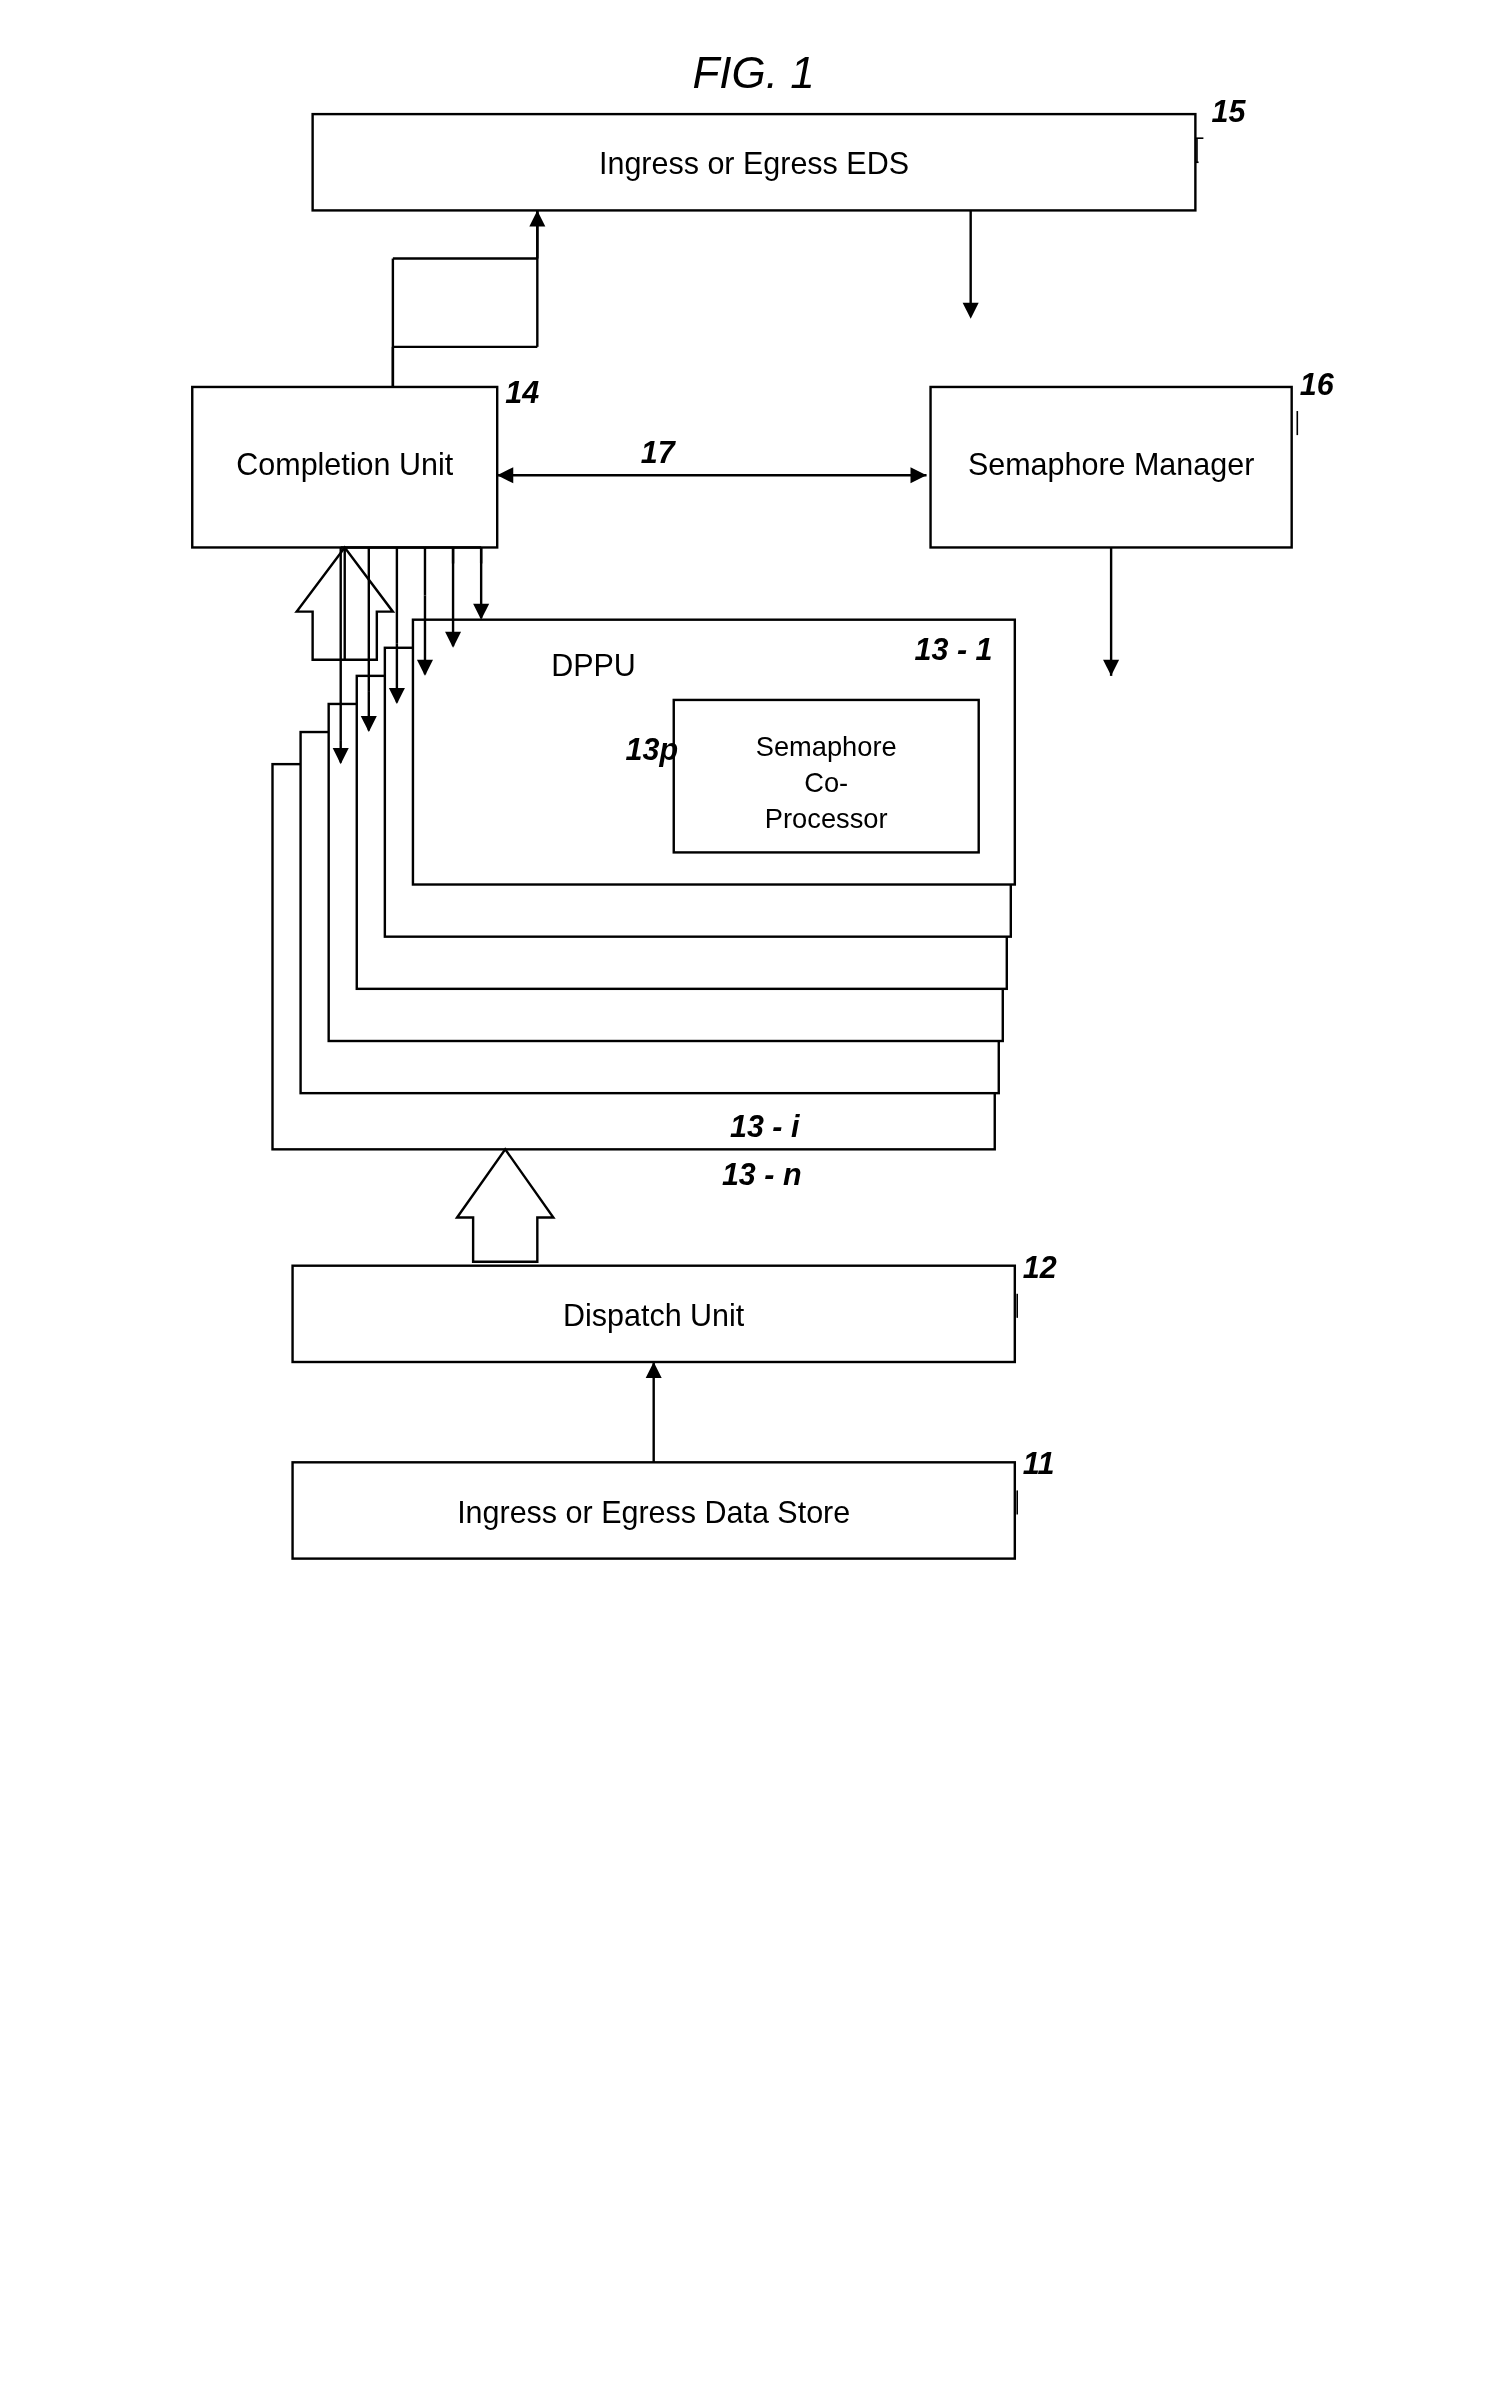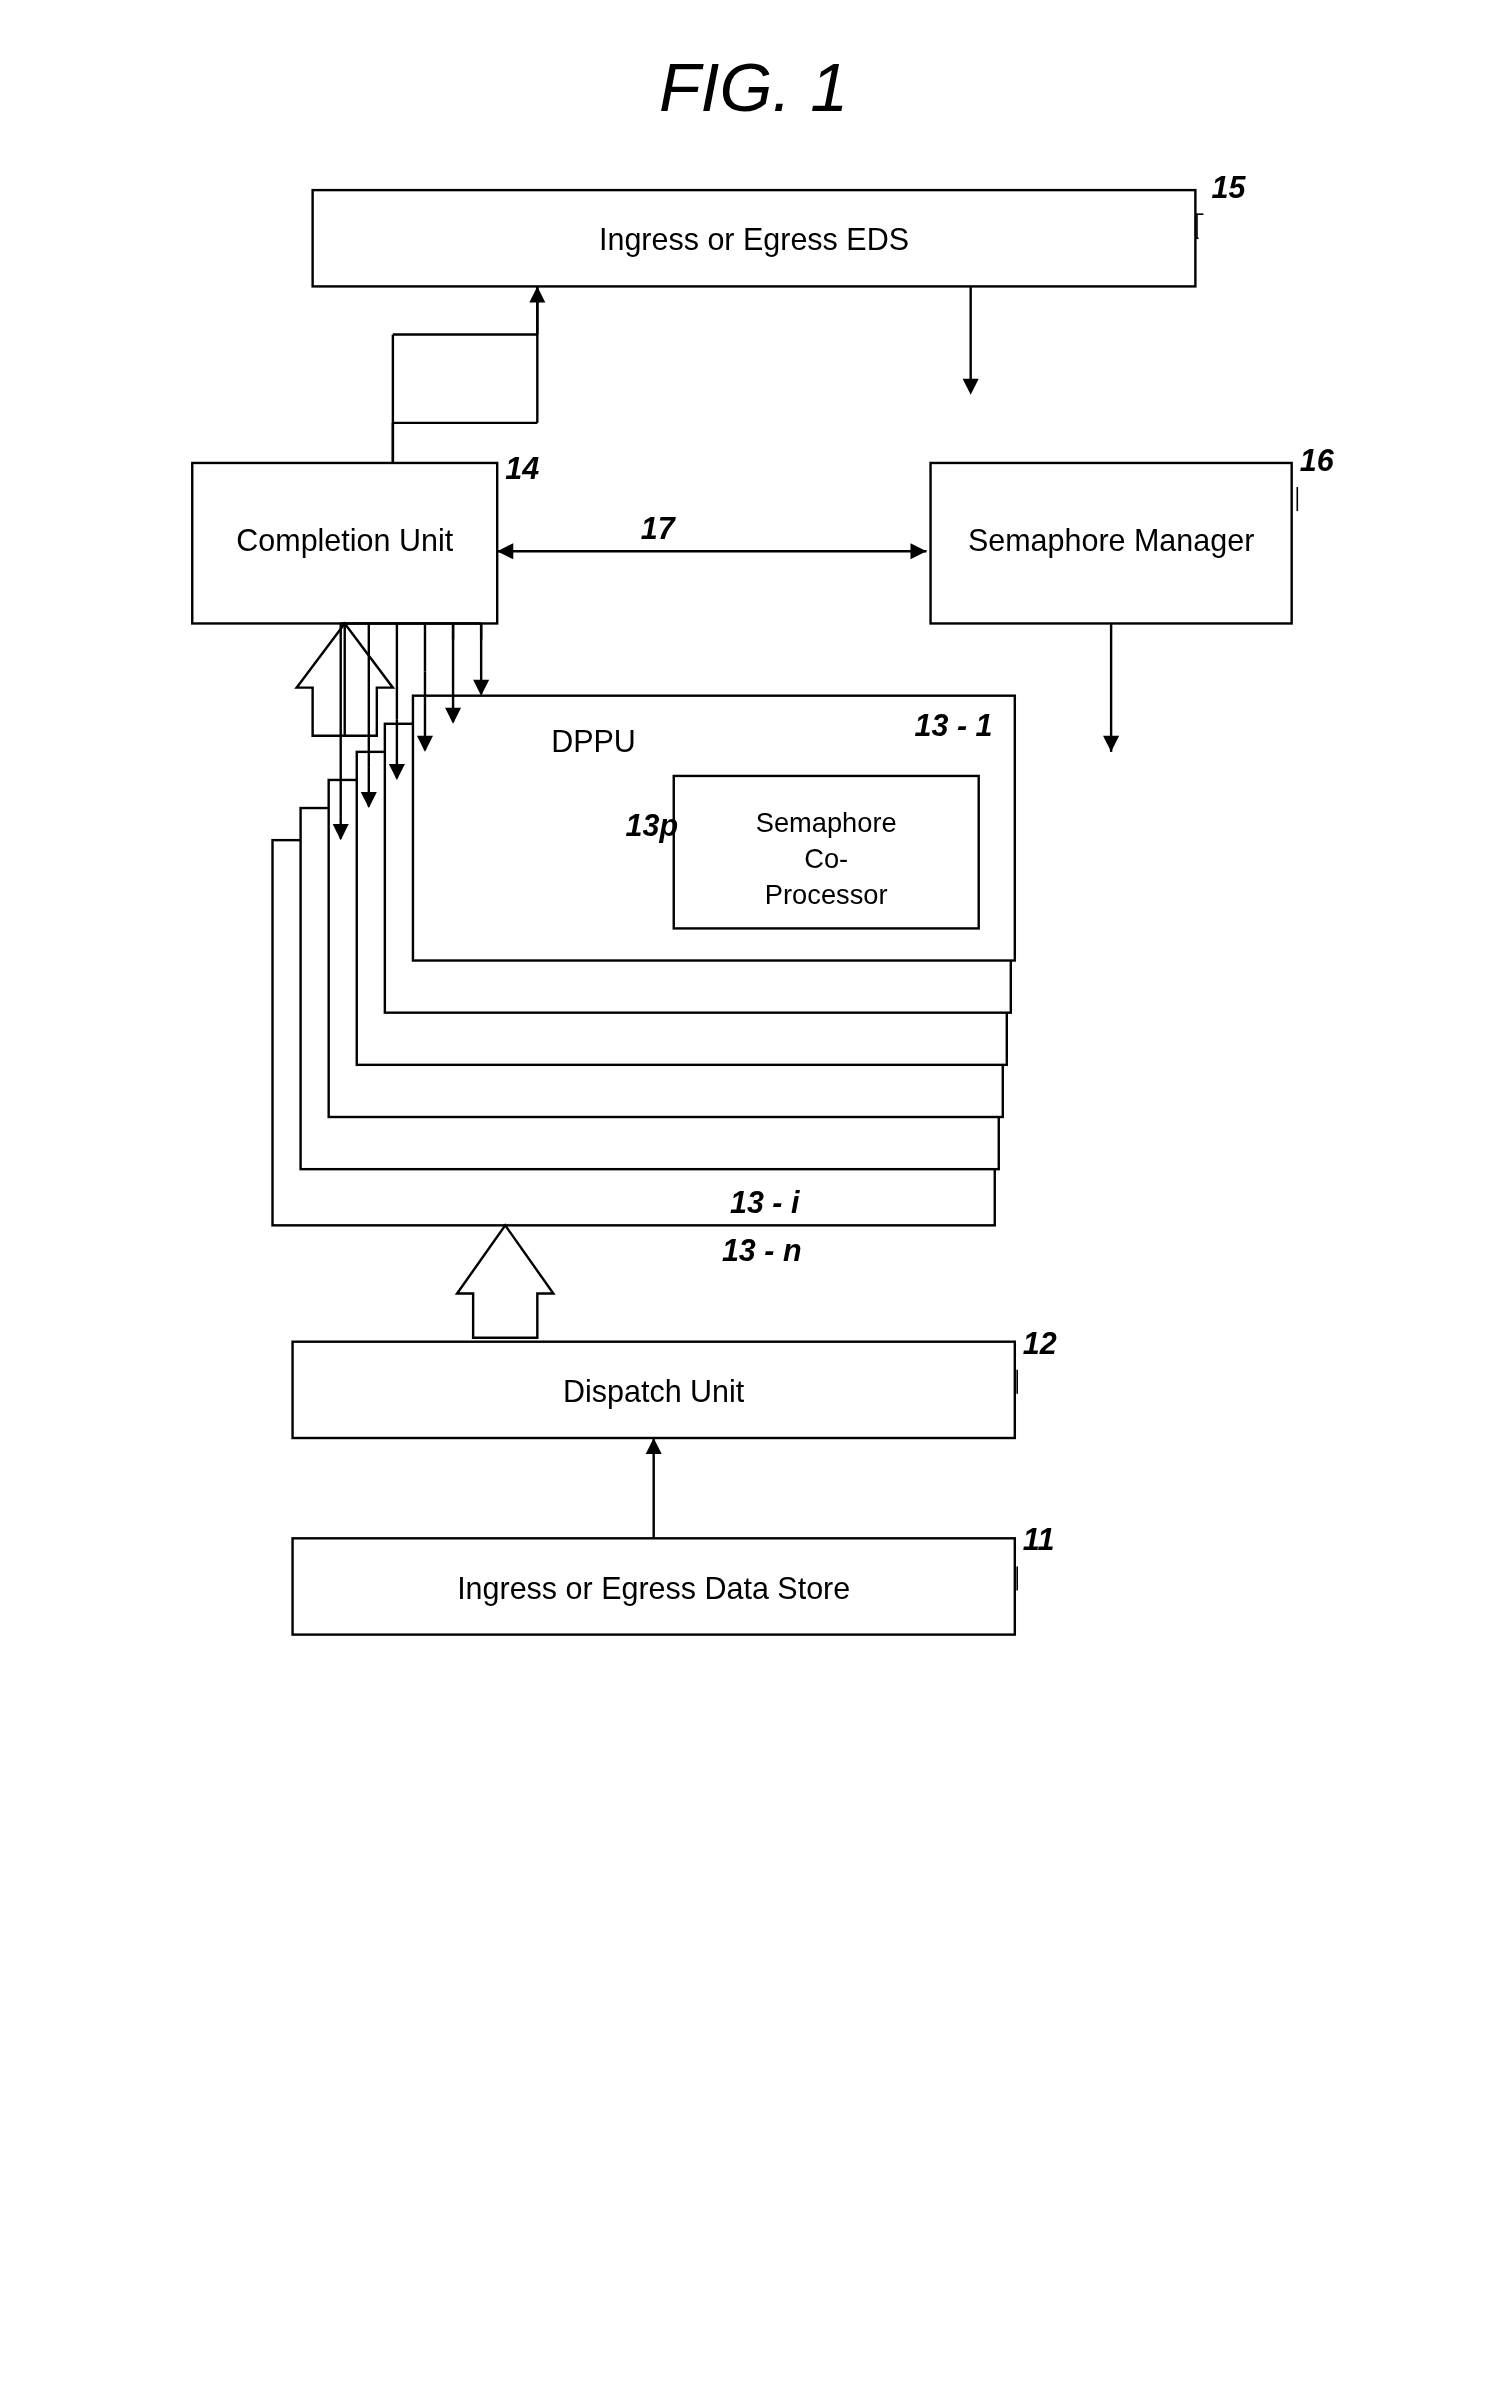--- a/index.html
+++ b/index.html
@@ -17,24 +17,23 @@
       min-height: 2401px;
       background: #fff;
       position: relative;
       display: flex;
       flex-direction: column;
       align-items: center;
       padding: 48px 64px;
     }
 
     .fig-title {
-      font-size: 68px;
+      font-size: 44px;
       font-style: italic;
       font-weight: normal;
-      margin-bottom: 48px;
       align-self: center;
     }
 
     
     .full-svg {
       position: absolute;
       top: 0;
       left: 0;
       pointer-events: none;
     }

